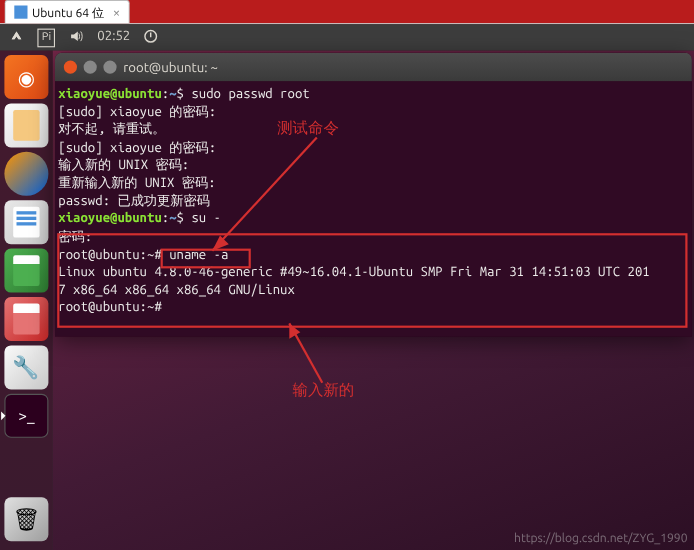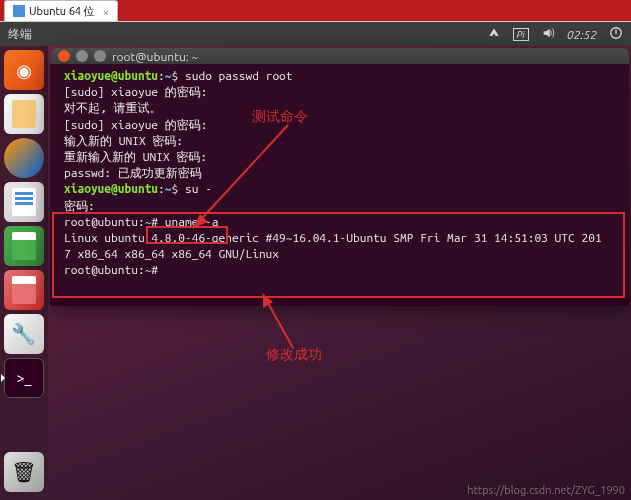--- a/index.html
+++ b/index.html
@@ -7,21 +7,21 @@
 
 
 .vm-tabbar { height: 22px; background: #b91c1c; border-bottom: 1px solid #ccc; display: flex; padding-left: 4px; }
 .vm-tab { background: #fff; border: 1px solid #bbb; border-bottom: none; padding: 2px 8px; font-size: 11px; display: flex; align-items: center; gap: 4px; border-radius: 3px 3px 0 0; }
 .vm-tab-icon { width: 12px; height: 12px; background: #4a90d9; display: inline-block; }
 .vm-tab-close { color: #888; font-size: 12px; margin-left: 4px; }
 
 
 .top-panel { height: 24px; background: #3d3d3d; color: #dfdbd2; display: flex; align-items: center; padding: 0 8px; font-size: 12px; }
 .panel-title { flex: 1; }
-.panel-right { display: flex; align-items: center; gap: 12px; font-style: italic; }
+.panel-right { display: flex; gap: 12px; }
 .panel-icon { width: 14px; height: 14px; }
 
 
 .launcher { position: absolute; left: 0; top: 46px; bottom: 0; width: 48px; background: linear-gradient(180deg, #441a2e 0%, #3a1a2e 100%); display: flex; flex-direction: column; align-items: center; padding-top: 4px; gap: 4px; }
 .launcher-item { width: 40px; height: 40px; border-radius: 6px; display: flex; align-items: center; justify-content: center; position: relative; }
 .launcher-item.active::before { content: ''; position: absolute; left: -4px; top: 50%; transform: translateY(-50%); width: 0; height: 0; border-top: 4px solid transparent; border-bottom: 4px solid transparent; border-left: 4px solid #fff; }
 .ubuntu-logo { background: linear-gradient(135deg, #f47421, #dd4814); color: #fff; font-size: 18px; }
 .files-icon { background: linear-gradient(135deg, #fafafa, #d8d8d8); }
 .firefox-icon { background: linear-gradient(135deg, #ff9500, #0060df); border-radius: 50%; }
 .app-icon { background: linear-gradient(135deg, #e8e8e8, #c8c8c8); }
@@ -31,26 +31,26 @@
 .terminal-launcher { background: #2c001e; border: 1px solid #555; color: #fff; font-size: 14px; }
 .trash-icon { background: linear-gradient(135deg, #e0e0e0, #9e9e9e); margin-top: auto; margin-bottom: 8px; }
 .launcher-inner { width: 24px; height: 28px; background: #fff; border-radius: 2px; position: relative; }
 .launcher-inner.doc-blue::before { content:''; position:absolute; top:4px; left:3px; right:3px; height:3px; background:#4a90d9; box-shadow: 0 5px 0 #4a90d9, 0 10px 0 #4a90d9; }
 .launcher-inner.doc-green { background:linear-gradient(#fff 30%, #4caf50 30%); }
 .launcher-inner.doc-red { background:linear-gradient(#fff 30%, #e57373 30%); }
 
 
 .desktop { position: absolute; left: 48px; right: 0; top: 46px; bottom: 0; background: linear-gradient(160deg, #77274a 0%, #421a35 60%, #2c0f24 100%); }
 .term-window { position: absolute; left: 2px; top: 2px; right: 2px; height: 258px; background: #2c001e; border-radius: 6px 6px 0 0; overflow: hidden; box-shadow: 0 4px 20px rgba(0,0,0,0.5); }
-.term-titlebar { height: 16px; background: linear-gradient(#4c4c4c, #3a3a3a); display: flex; align-items: center; padding: 0 8px; gap: 6px; color: #dfdbd2; font-size: 12px; }
+.term-titlebar { height: 26px; background: linear-gradient(#4c4c4c, #3a3a3a); display: flex; align-items: center; padding: 0 8px; gap: 6px; color: #dfdbd2; font-size: 12px; }
 .tb-btn { width: 12px; height: 12px; border-radius: 50%; }
 .tb-close { background: #e95420; }
 .tb-min { background: #888; }
 .tb-max { background: #888; }
-.term-body { background: #300a24; color: #eeeeec; font-family: "Ubuntu Mono", monospace; font-size: 12px; line-height: 1.35; padding: 4px 14px; height: calc(100% - 26px); white-space: pre; overflow: hidden; }
+.term-body { background: #300a24; color: #eeeeec; font-family: "Ubuntu Mono", monospace; font-size: 12px; line-height: 1.35; padding: 4px 3px; height: calc(100% - 26px); white-space: pre; overflow: hidden; }
 .prompt-user { color: #8ae234; font-weight: bold; }
 .prompt-path { color: #729fcf; font-weight: bold; }
 .prompt-white { color: #eeeeec; }
 
 
 .annotation { position: absolute; color: #d32f2f; font-size: 14px; font-family: "SimSun", serif; pointer-events: none; }
 .red-box { position: absolute; border: 2px solid #d32f2f; pointer-events: none; }
 svg.arrow { position: absolute; pointer-events: none; }
 
 .watermark { position: absolute; right: 6px; bottom: 4px; color: rgba(200,200,200,0.5); font-size: 11px; text-align: right; }
@@ -60,21 +60,20 @@
 
 <div class="vm-tabbar">
   <div class="vm-tab">
     <span class="vm-tab-icon"></span>
     <span>Ubuntu 64 位</span>
     <span class="vm-tab-close">×</span>
   </div>
 </div>
 
 <div class="top-panel">
-  <span class="panel-title">终端</span>
   <div class="panel-right">
     <span>
       <svg class="panel-icon" viewBox="0 0 16 16">
           <path fill="#dfdbd2" d="M3 11l5-8 5 8H10l-2-3-2 3z"></path>
           <path fill="#dfdbd2" d="M8 3l-5 8h3l2-3 2 3h3z"></path>
         </svg>
     </span>
     <span style="border:1px solid #dfdbd2;padding:0 3px;font-size:10px;">Pi</span>
     <span>
       <svg class="panel-icon" viewBox="0 0 16 16">
@@ -140,21 +139,21 @@
 <span>root@ubuntu:~# uname -a</span>
 <span>Linux ubuntu 4.8.0-46-generic #49~16.04.1-Ubuntu SMP Fri Mar 31 14:51:03 UTC 201</span>
 <span>7 x86_64 x86_64 x86_64 GNU/Linux</span>
 <span>root@ubuntu:~#</span></div>
   </div>
 
   <div class="red-box" style="left:4px; top:166px; width:573px; height:86px;"></div>
   <div class="red-box" style="left:98px; top:180px; width:82px; height:18px;"></div>
 
   <div class="annotation" style="left:204px; top:62px;">测试命令</div>
-  <div class="annotation" style="left:218px; top:300px;">修改成功</div>
+  <div class="annotation" style="left:218px; top:300px;">输入新的</div>
 
   <svg class="arrow" style="left:130px; top:74px; width:120px; height:120px;">
     <line x1="110" y1="5" x2="15" y2="108" stroke="#d32f2f" stroke-width="2"></line>
     <polygon points="15,108 22,94 30,102" fill="#d32f2f"></polygon>
   </svg>
   <svg class="arrow" style="left:205px; top:240px; width:60px; height:70px;">
     <line x1="40" y1="62" x2="10" y2="8" stroke="#d32f2f" stroke-width="2"></line>
     <polygon points="10,8 10,22 20,16" fill="#d32f2f"></polygon>
   </svg>
 </div>

